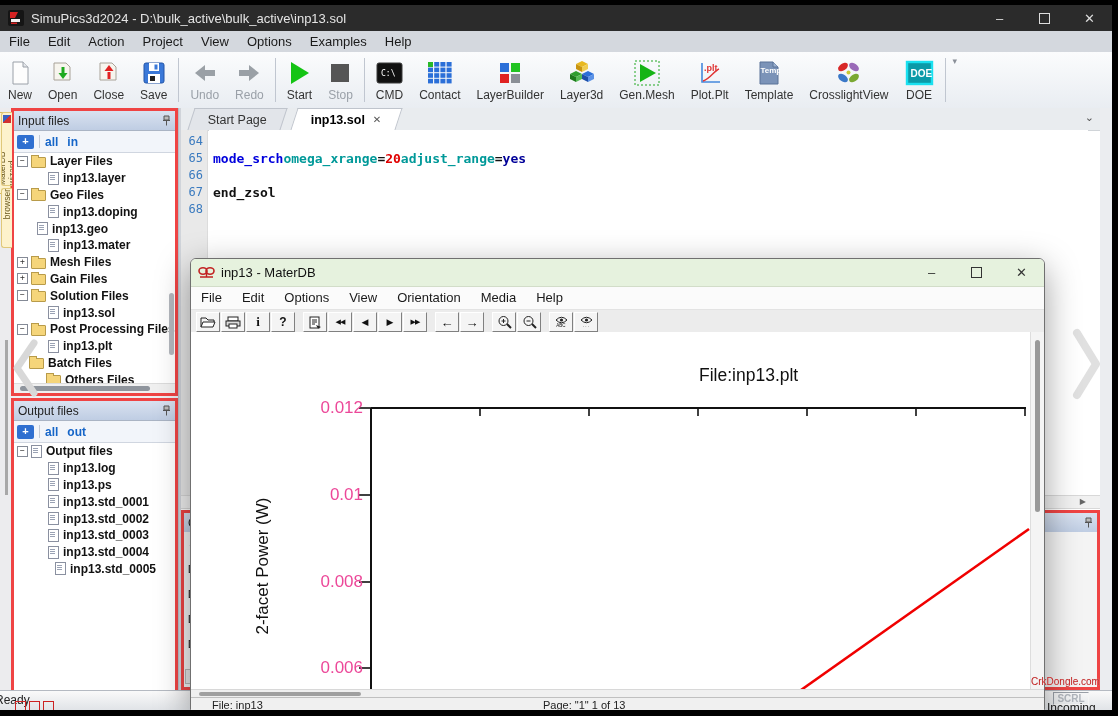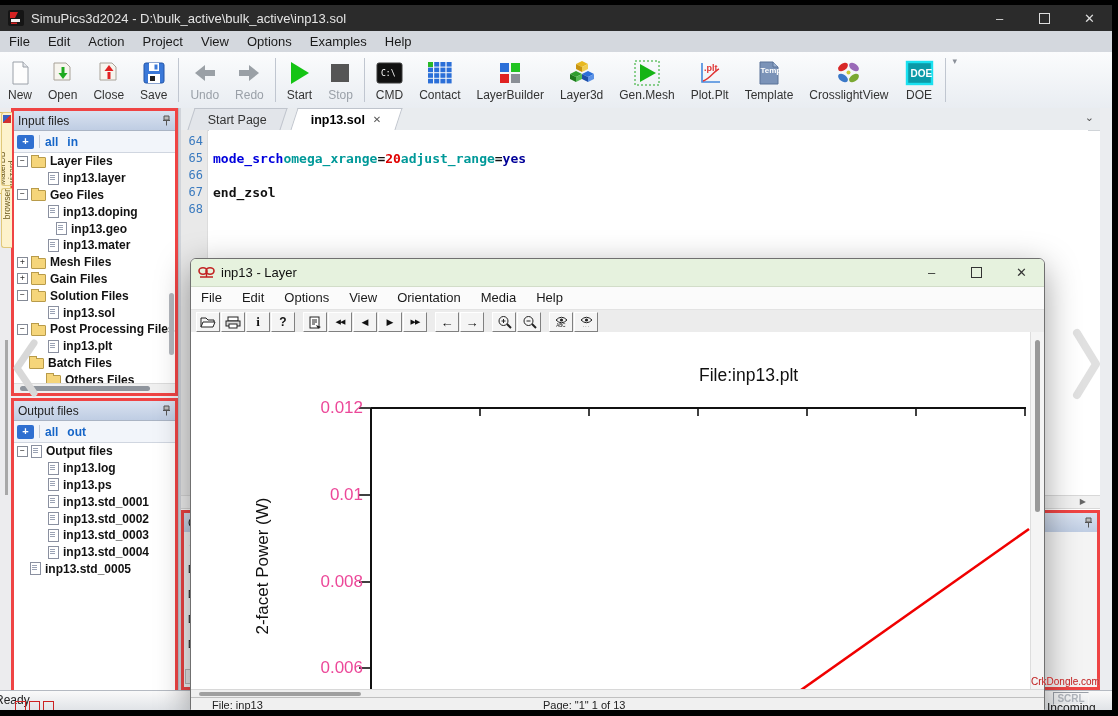--- a/index.html
+++ b/index.html
@@ -386,21 +386,21 @@
         <div class="trow" style="padding-left: 3px;">
           <span class="expbox">−</span>
           <span class="ico-folder"></span>
           <span class="lbl">Geo Files</span>
         </div>
         <div class="trow" style="padding-left: 22px;">
           <span class="expspace"></span>
           <span class="ico-page"></span>
           <span class="lbl">inp13.doping</span>
         </div>
-        <div class="trow" style="padding-left: 30px; text-align: center;">
+        <div class="trow" style="padding-left: 11px; text-align: center;">
           <span class="expspace"></span>
           <span class="ico-page"></span>
           <span class="lbl">inp13.geo</span>
         </div>
         <div class="trow" style="padding-left: 22px;">
           <span class="expspace"></span>
           <span class="ico-page"></span>
           <span class="lbl">inp13.mater</span>
         </div>
         <div class="trow" style="padding-left: 3px;">
@@ -491,21 +491,21 @@
         <div class="trow" style="padding-left: 22px;">
           <span class="expspace"></span>
           <span class="ico-page"></span>
           <span class="lbl">inp13.std_0003</span>
         </div>
         <div class="trow" style="padding-left: 22px;">
           <span class="expspace"></span>
           <span class="ico-page"></span>
           <span class="lbl">inp13.std_0004</span>
         </div>
-        <div class="trow" style="padding-left: 4px;">
+        <div class="trow" style="padding-left: 29px;">
           <span class="expspace"></span>
           <span class="ico-page"></span>
           <span class="lbl">inp13.std_0005</span>
         </div>
       </div>
   </div>
 
   <div class="abs" style="left:178px;top:108px;width:3px;height:582px;background:#d0d4da;border-left:1px solid #b8bec8;"></div>
 
   <div class="abs" id="editor"></div>
@@ -595,21 +595,21 @@
     <polyline points="7,5 26,36 7,67" fill="none" stroke="#e0e0e0" stroke-width="8" stroke-linecap="round" stroke-linejoin="round"></polyline>
   </svg>
 
   <div class="abs" id="gsview">
     <div id="gs-title">
       <svg width="17" height="15" style="margin-left:7px;">
         <ellipse cx="5" cy="6" rx="4" ry="3.2" fill="none" stroke="#c22222" stroke-width="1.6"></ellipse>
         <ellipse cx="12" cy="6" rx="4" ry="3.2" fill="none" stroke="#c22222" stroke-width="1.6"></ellipse>
         <path d="M2 12 h13 M8.5 6 v6" stroke="#c22222" stroke-width="1.4"></path>
       </svg>
-      <span class="ttext">inp13 - Layer</span>
+      <span class="ttext">inp13 - MaterDB</span>
       <span class="winbtns">
         <span class="winbtn">–</span>
         <span class="winbtn">
             <span class="sqglyph"></span>
           </span>
         <span class="winbtn">✕</span>
       </span>
     </div>
     <div id="gs-menubar">
         <span class="menu-item">File</span>

